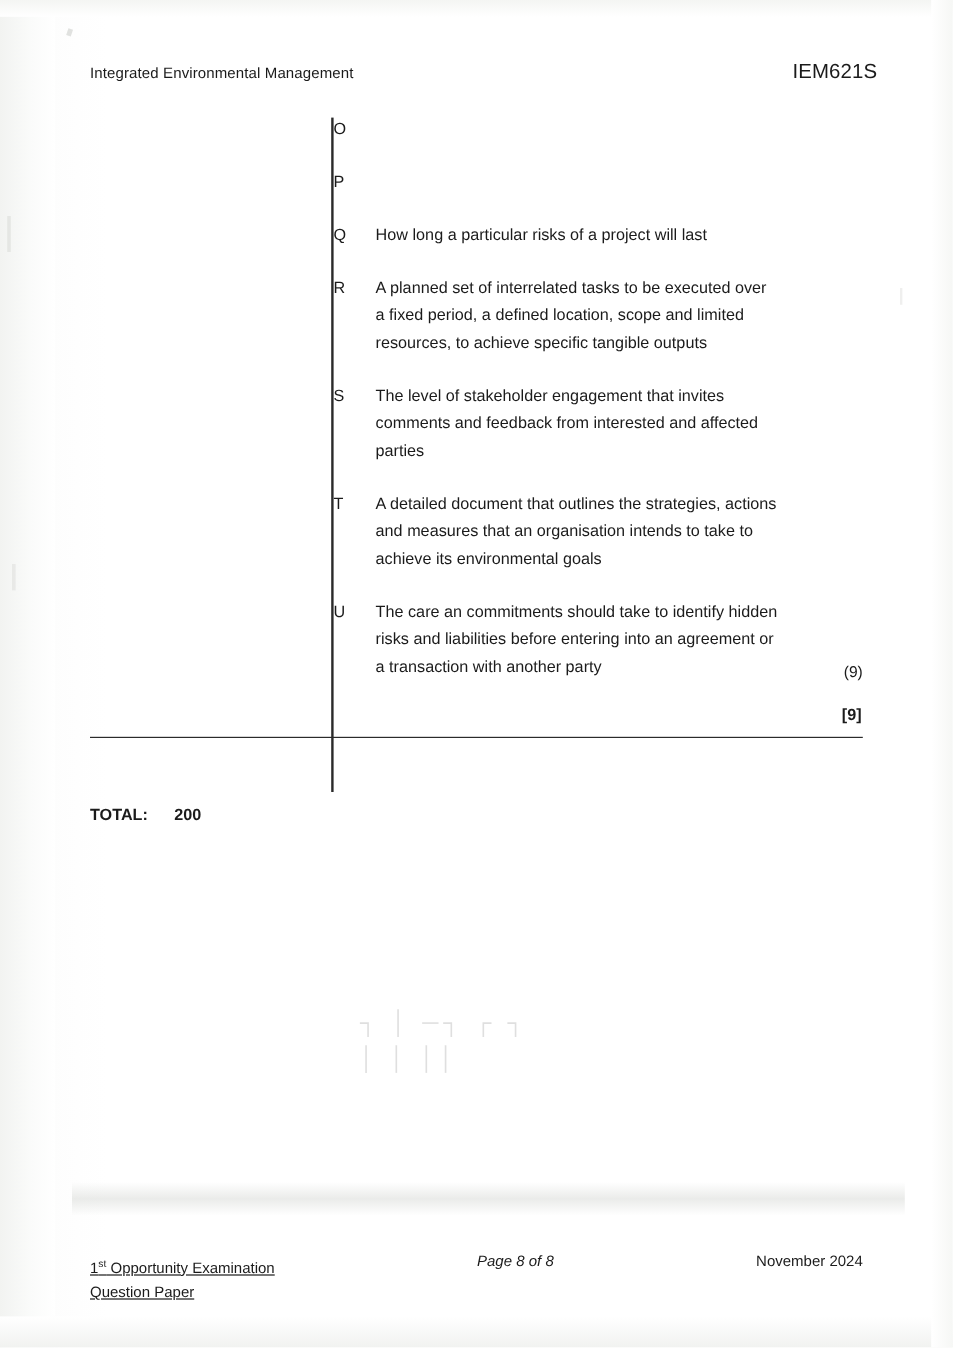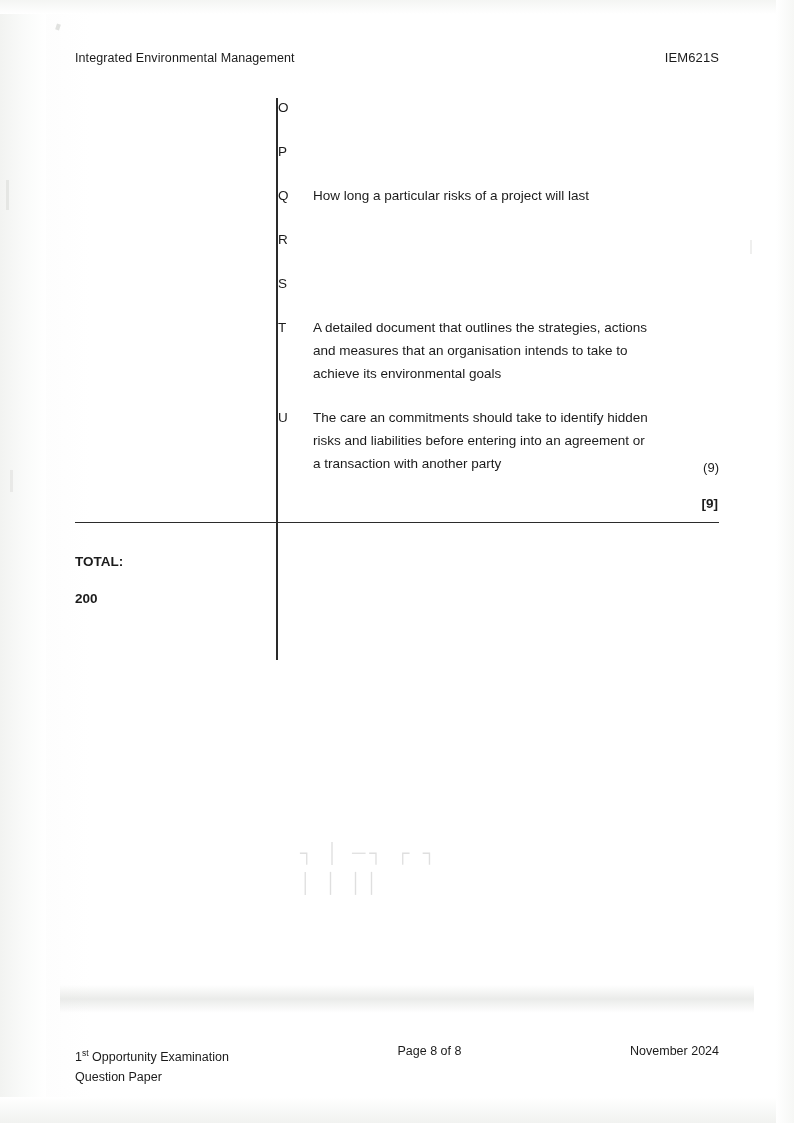--- a/index.html
+++ b/index.html
@@ -52,28 +52,28 @@
     position: absolute;
     background: #c9cbc6;
     opacity: .55;
   }
 
   
   .header {
     position: absolute;
     top: 50px;
     left: 75px;
-    right: 75px;
+    right: 63px;
     display: flex;
     justify-content: space-between;
     align-items: baseline;
     font-size: 12.5px;
     letter-spacing: .1px;
   }
-  .header-right { font-size: 13px; margin-left: 11px; }
+  .header-right { font-size: 17px; margin-left: 11px; }
 
   
   .content {
     position: absolute;
     top: 96px;
     left: 75px;
     right: 75px;
   }
 
   .list-wrap {
@@ -127,23 +127,22 @@
     border-top: 1.6px solid #2b2b2b;
     margin: 11px 0 0 0;
   }
 
   .total-row {
     display: flex;
     justify-content: flex-start;
     gap: 22px;
     font-weight: bold;
     font-size: 13.5px;
-    margin-top: 31px;
+    margin-top: 56px;
     padding-right: 2px;
-    flex-direction: column;
   }
 
   
   .ghost {
     position: absolute;
     left: 300px;
     top: 838px;
     width: 230px;
     height: 95px;
     opacity: .18;
@@ -166,22 +165,22 @@
   .footer {
     position: absolute;
     left: 75px;
     right: 75px;
     bottom: 36px;
     display: flex;
     justify-content: space-between;
     align-items: flex-start;
     font-size: 12.5px;
   }
-  .footer-left { line-height: 20px; }
-  .footer-center { padding-top: 1px; }
+  .footer-left { line-height: 20px; text-decoration: underline; }
+  .footer-center { padding-top: 1px; font-style: italic; }
   .footer-right { padding-top: 1px; text-align: center; }
   sup { font-size: 8.5px; vertical-align: super; }
 </style>
 </head>
 <body>
 
 <div class="page">
   <div class="scan-edge-left"></div>
   <div class="scan-edge-top"></div>
   <div class="scan-edge-bottom"></div>
@@ -209,24 +208,26 @@
         <div class="item-letter">P</div>
       </div>
 
       <div class="item">
         <div class="item-letter">Q</div>
         <div class="item-text">How long a particular risks of a project will last</div>
       </div>
 
       <div class="item">
         <div class="item-letter">R</div>
+        <div class="item-text">A planned set of interrelated tasks to be executed over a fixed period,  a defined location, scope and limited resources, to achieve specific tangible outputs</div>
       </div>
 
       <div class="item">
         <div class="item-letter">S</div>
+        <div class="item-text">The level of stakeholder engagement that invites comments and feedback from interested and affected parties</div>
       </div>
 
       <div class="item">
         <div class="item-letter">T</div>
         <div class="item-text">A detailed document that outlines the strategies, actions and measures that an organisation intends to take to achieve its environmental goals</div>
       </div>
 
       <div class="item">
         <div class="item-letter">U</div>
         <div class="item-text">The care an commitments should take to identify hidden risks and liabilities before entering into an agreement or a transaction with another party</div>

